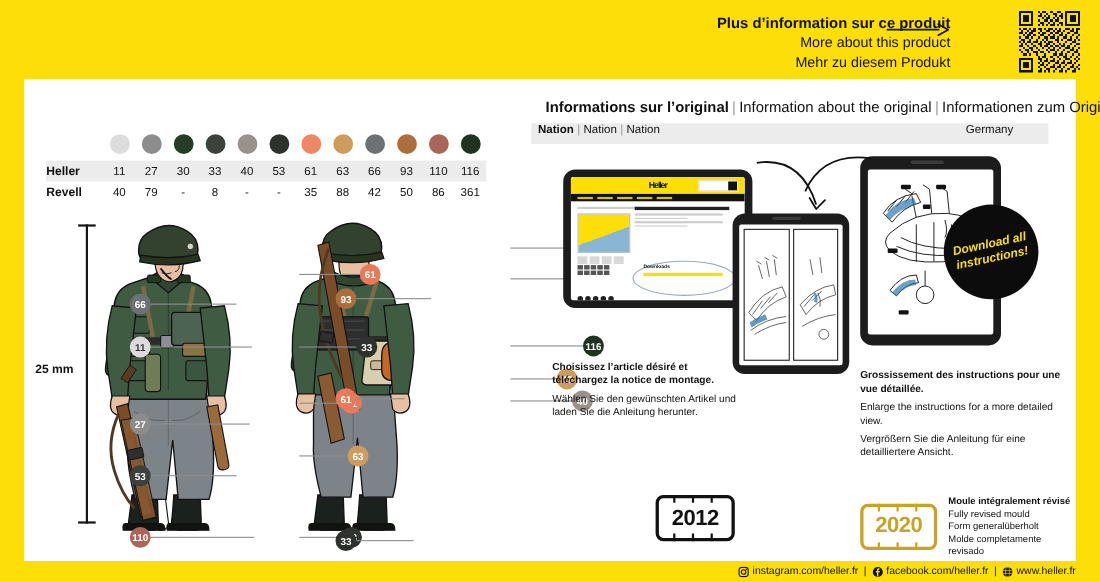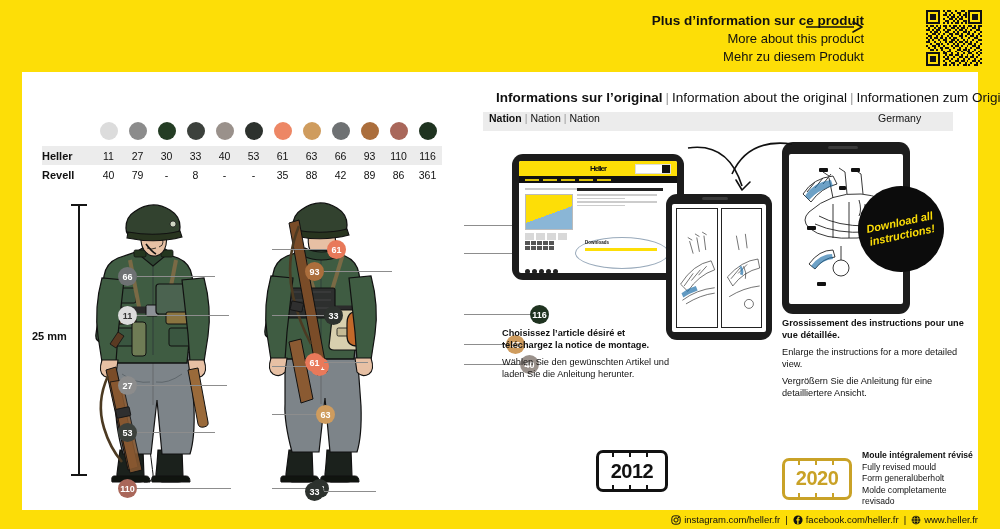--- a/index.html
+++ b/index.html
@@ -130,21 +130,21 @@
   .sticker span{
     font-size:11px;font-weight:bold;color:#FDDE07;text-align:center;line-height:1.15;
     font-style:italic;
   }
   .curve-arrow{position:absolute;}
 
   .cap{position:absolute;font-size:9.2px;color:#111;line-height:1.3;}
   .cap b{font-weight:bold;display:block;margin-bottom:5px;}
   .cap .en{margin-bottom:5px;}
   #cap1{left:20px;top:256px;width:175px;}
-  #cap2{left:300px;top:246px;width:192px;}
+  #cap2{left:300px;top:264px;width:192px;}
 
   
   .mould{position:absolute;display:flex;align-items:center;}
   #mould1{left:114px;top:378px;}
   #mould2{left:300px;top:378px;}
   .yearbox{
     width:66px;height:36px;border:3px solid #111;border-radius:7px;
     display:flex;align-items:center;justify-content:center;position:relative;
     font-size:20px;font-weight:bold;color:#111;letter-spacing:-0.5px;
   }
@@ -479,21 +479,21 @@
         <div class="lbl">Revell</div>
       <div class="cell">40</div>
           <div class="cell">79</div>
           <div class="cell">-</div>
           <div class="cell">8</div>
           <div class="cell">-</div>
           <div class="cell">-</div>
           <div class="cell">35</div>
           <div class="cell">88</div>
           <div class="cell">42</div>
-          <div class="cell">89</div>
+          <div class="cell">50</div>
           <div class="cell">86</div>
           <div class="cell">361</div>
         </div>
     </div>
 
     <div class="scalebar">
       <div class="scalecap" style="top:0"></div>
       <div class="scalecap" style="bottom:0"></div>
     </div>
     <div class="scale-label">25 mm</div>

